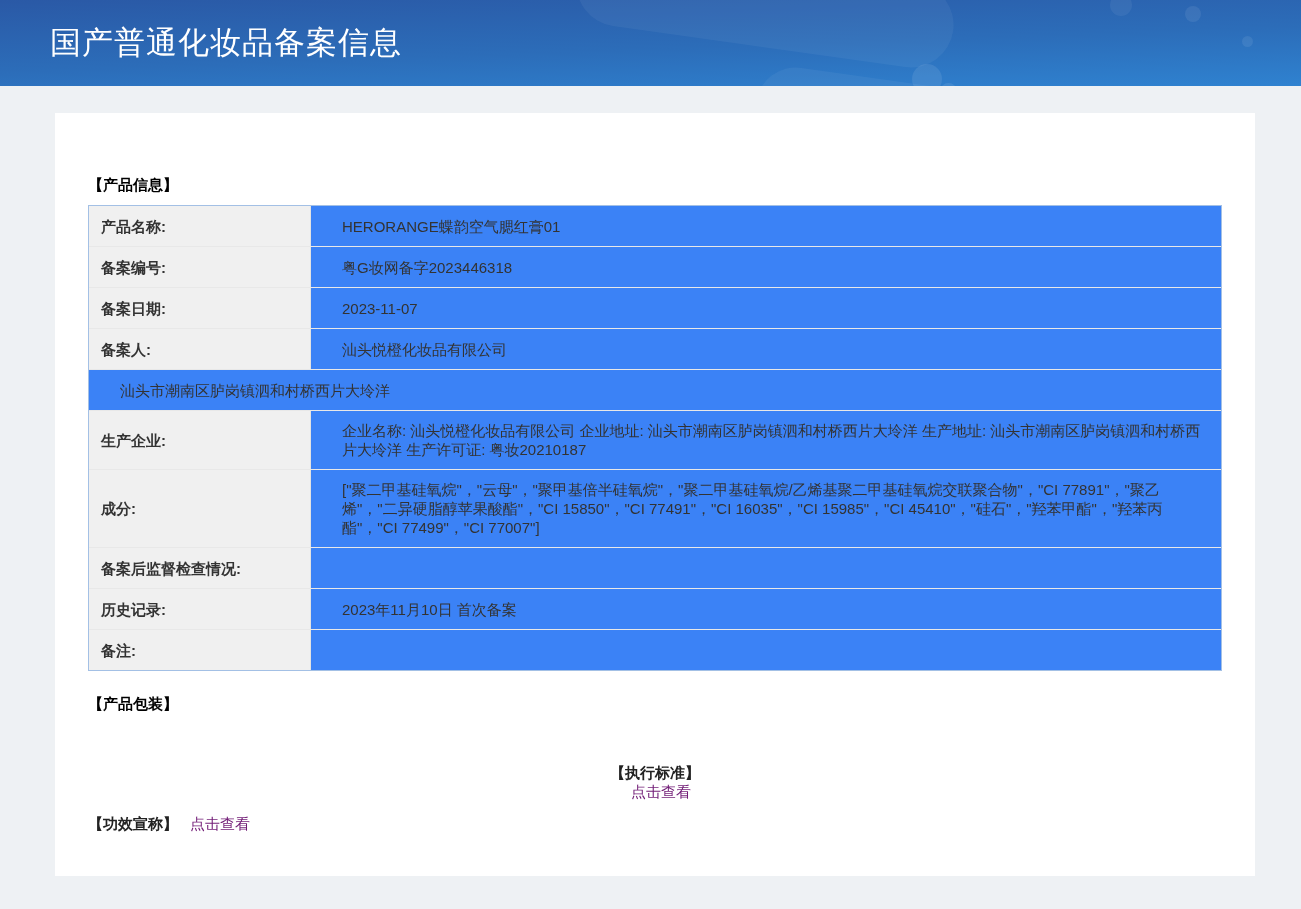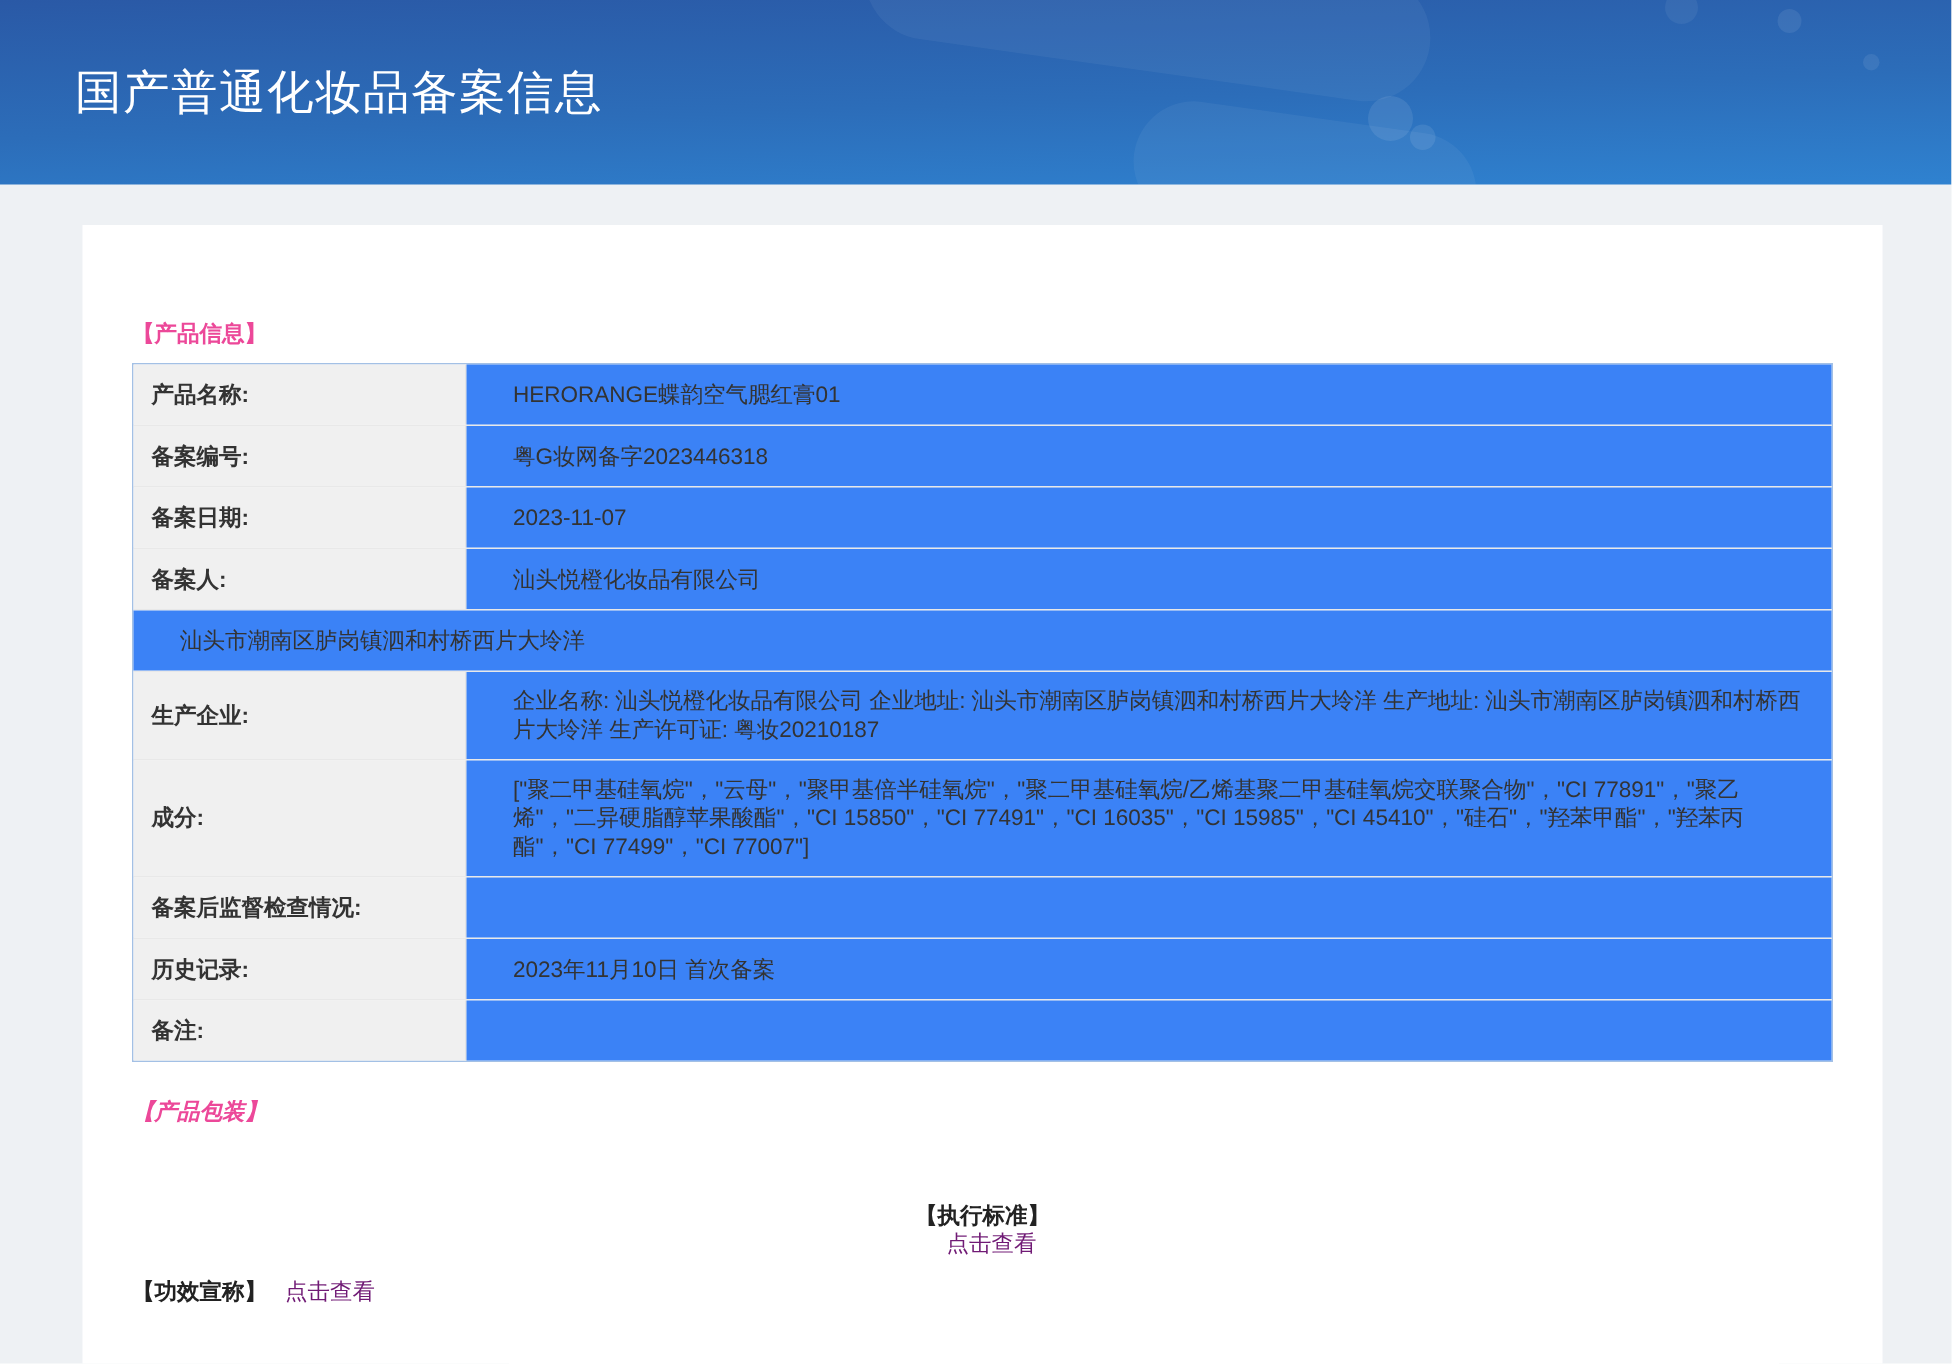--- a/index.html
+++ b/index.html
@@ -5,21 +5,21 @@
   * { margin:0; padding:0; box-sizing:border-box; }
   html,body { width:1301px; height:909px; }
   body {
     font-family:"Liberation Sans","DejaVu Sans",sans-serif;
     background:#eef1f4;
     color:#333;
     overflow:hidden;
   }
   
   .banner {
-    position:relative; height:123px; overflow:hidden;
+    position:relative; height:86px; overflow:hidden;
     background:linear-gradient(178deg,#2a59a6 0%,#2c6db9 55%,#2f82d0 100%);
   }
   .banner .deco { position:absolute; background:rgba(255,255,255,0.05); }
   .deco.capsule1 { left:575px; top:-38px; width:380px; height:85px; border-radius:60px; transform:rotate(8deg); }
   .deco.capsule2 { left:755px; top:78px;  width:230px; height:80px; border-radius:50px; transform:rotate(8deg); }
   .deco.c1 { left:912px; top:64px; width:30px; height:30px; border-radius:50%; background:rgba(255,255,255,0.09); }
   .deco.c2 { left:940px; top:83px; width:17px; height:17px; border-radius:50%; background:rgba(255,255,255,0.09); }
   .deco.c3 { left:1185px; top:6px;  width:16px; height:16px; border-radius:50%; background:rgba(255,255,255,0.08); }
   .deco.c4 { left:1242px; top:36px; width:11px; height:11px; border-radius:50%; background:rgba(255,255,255,0.08); }
   .deco.c5 { left:1110px; top:-6px; width:22px; height:22px; border-radius:50%; background:rgba(255,255,255,0.06); }
@@ -43,21 +43,21 @@
     position:absolute; left:0; bottom:-2px; width:150px; height:3px;
     background:#1e87d3;
   }
   .tab-indicator .tri {
     position:absolute; left:70px; top:-8px;
     width:0; height:0;
     border-left:8px solid transparent; border-right:8px solid transparent;
     border-bottom:8px solid #1e87d3;
   }
   
-  .section-title { font-size:15px; font-weight:bold; color:#ec4899; margin-top:28px; }
+  .section-title { font-size:15px; font-weight:bold; color:#000000; margin-top:28px; }
   
   .info-table {
     margin-top:10px;
     border:1px solid #a3c0e5;
   }
   .trow { display:flex; border-bottom:1px solid #e8e8e8; }
   .trow:last-child { border-bottom:none; }
   .tlabel {
     width:222px; flex:0 0 222px;
     background:#f0f0f0; border-right:1px solid #e3e3e3;
@@ -67,21 +67,21 @@
     line-height:19px;
   }
   .tvalue {
     flex:1; background:#3b82f6;
     font-size:15px; color:#333; line-height:19px;
     padding:10px 14px 10px 31px;
     display:flex; align-items:center; min-height:40px;
     word-break:break-word;
   }
   
-  .package-title { margin-top:24px;font-style:italic; }
+  .package-title { margin-top:24px; }
   .link-row { margin-top:13px; display:flex; align-items:center; }
   .link-row.first { margin-top:50px;flex-direction:column; }
   .link-row .row-label { font-size:15px; font-weight:bold; color:#222; }
   .view-link {
     margin-left:12px; color:#701a75; font-size:15px;
     text-decoration:none; cursor:pointer;
   }
 </style>
 </head>
 <body>

